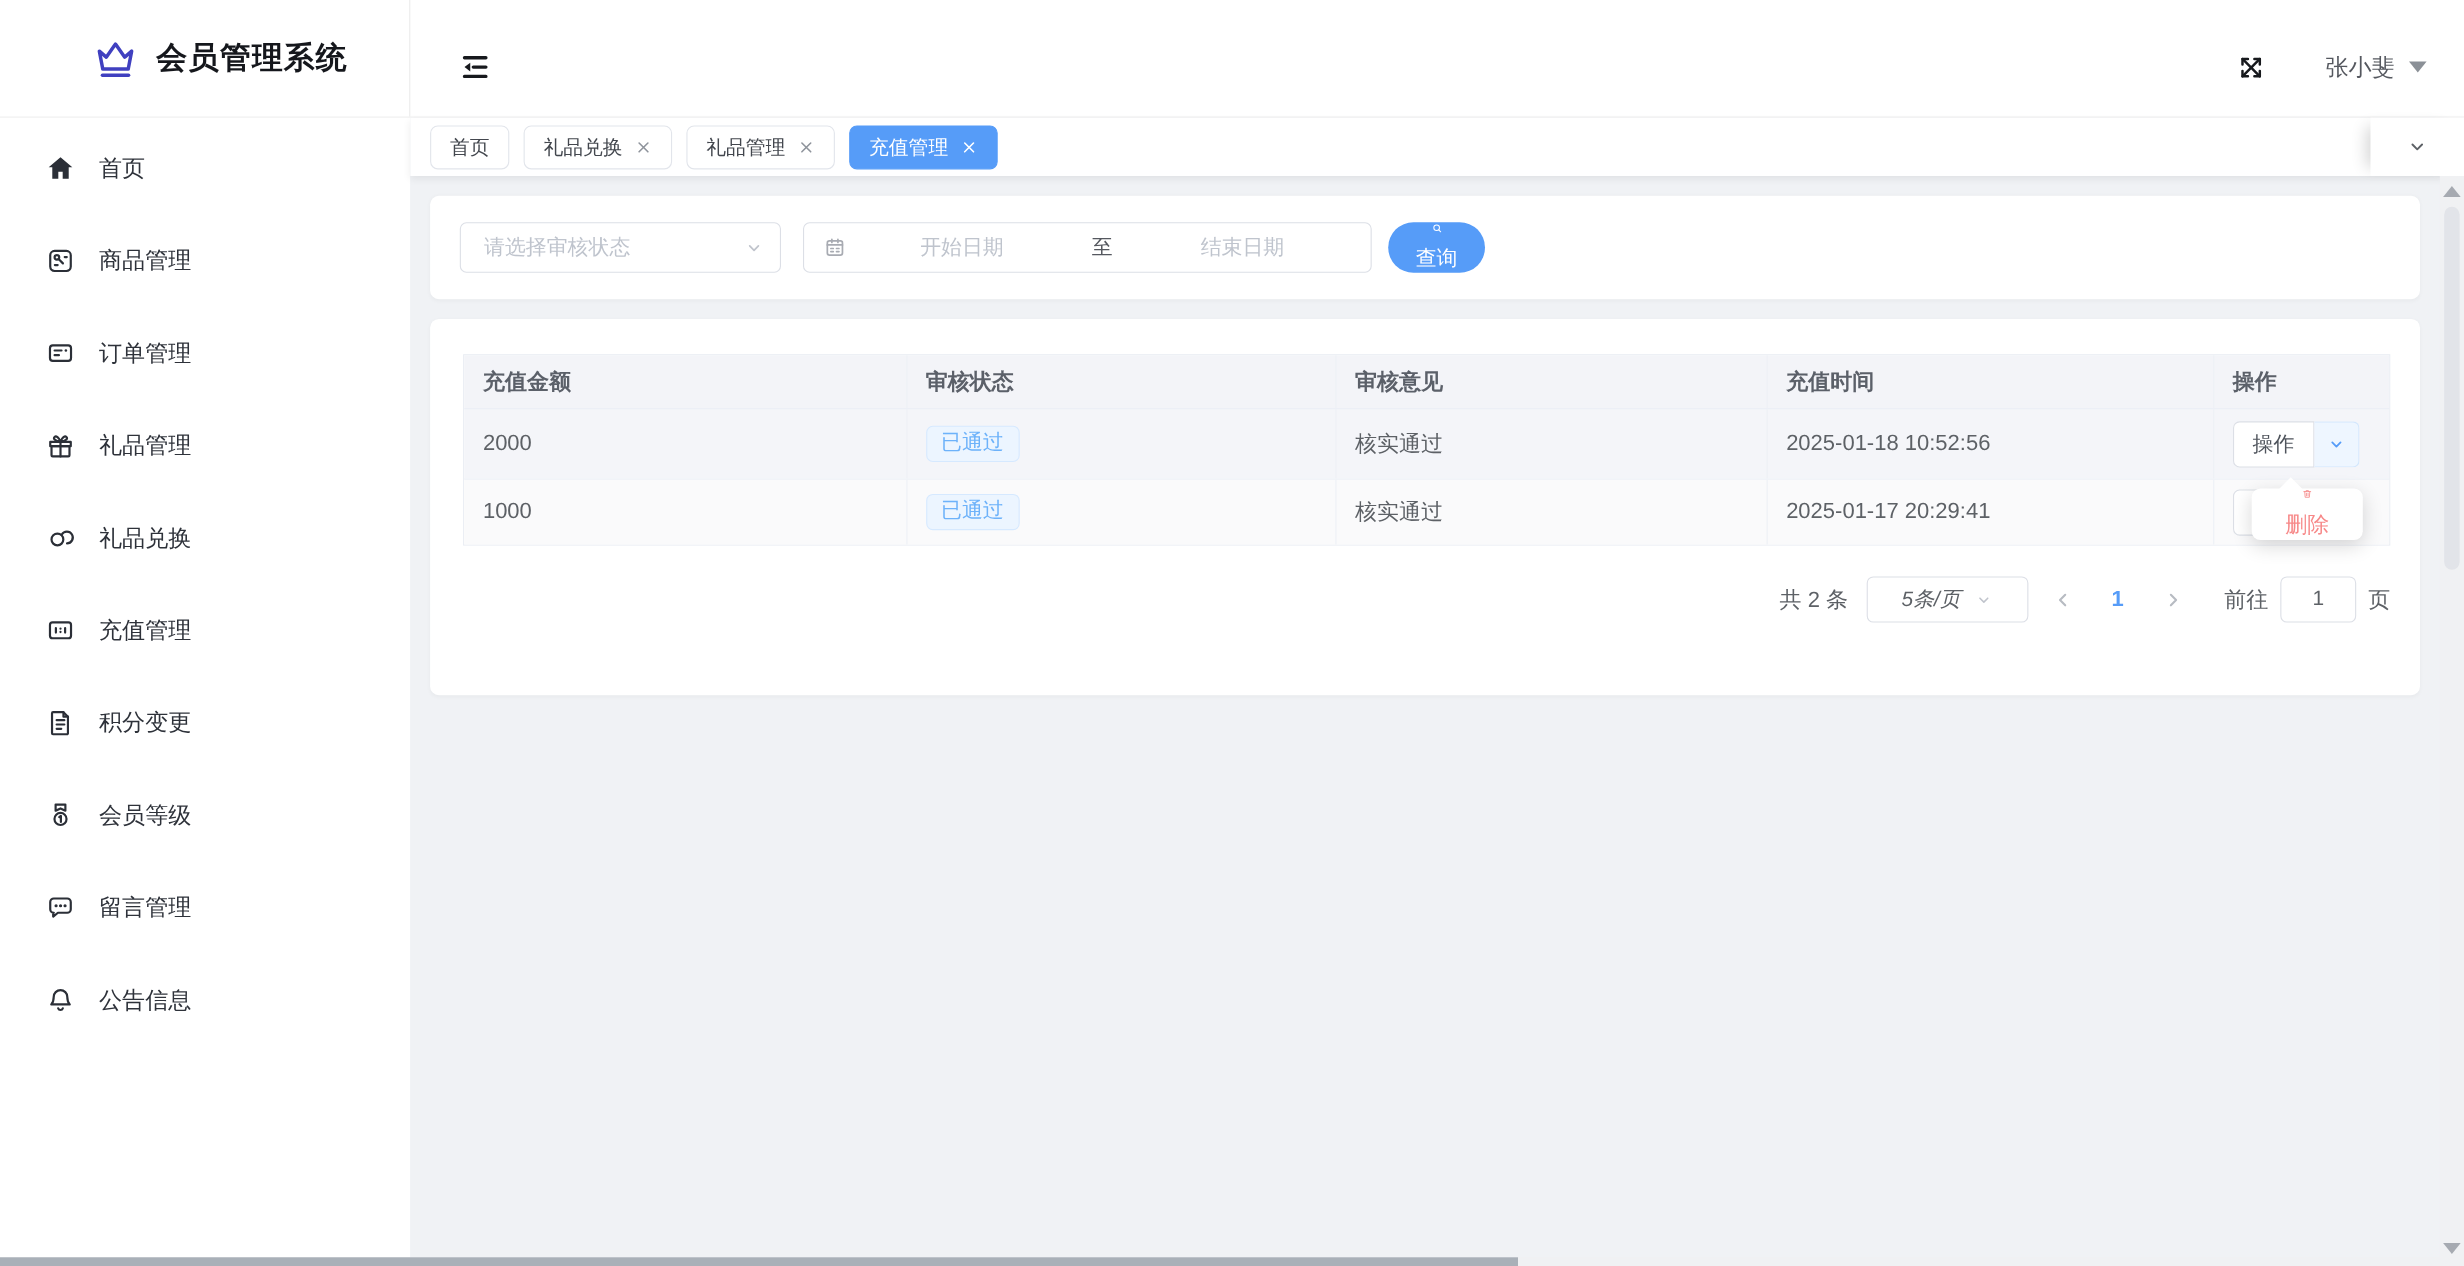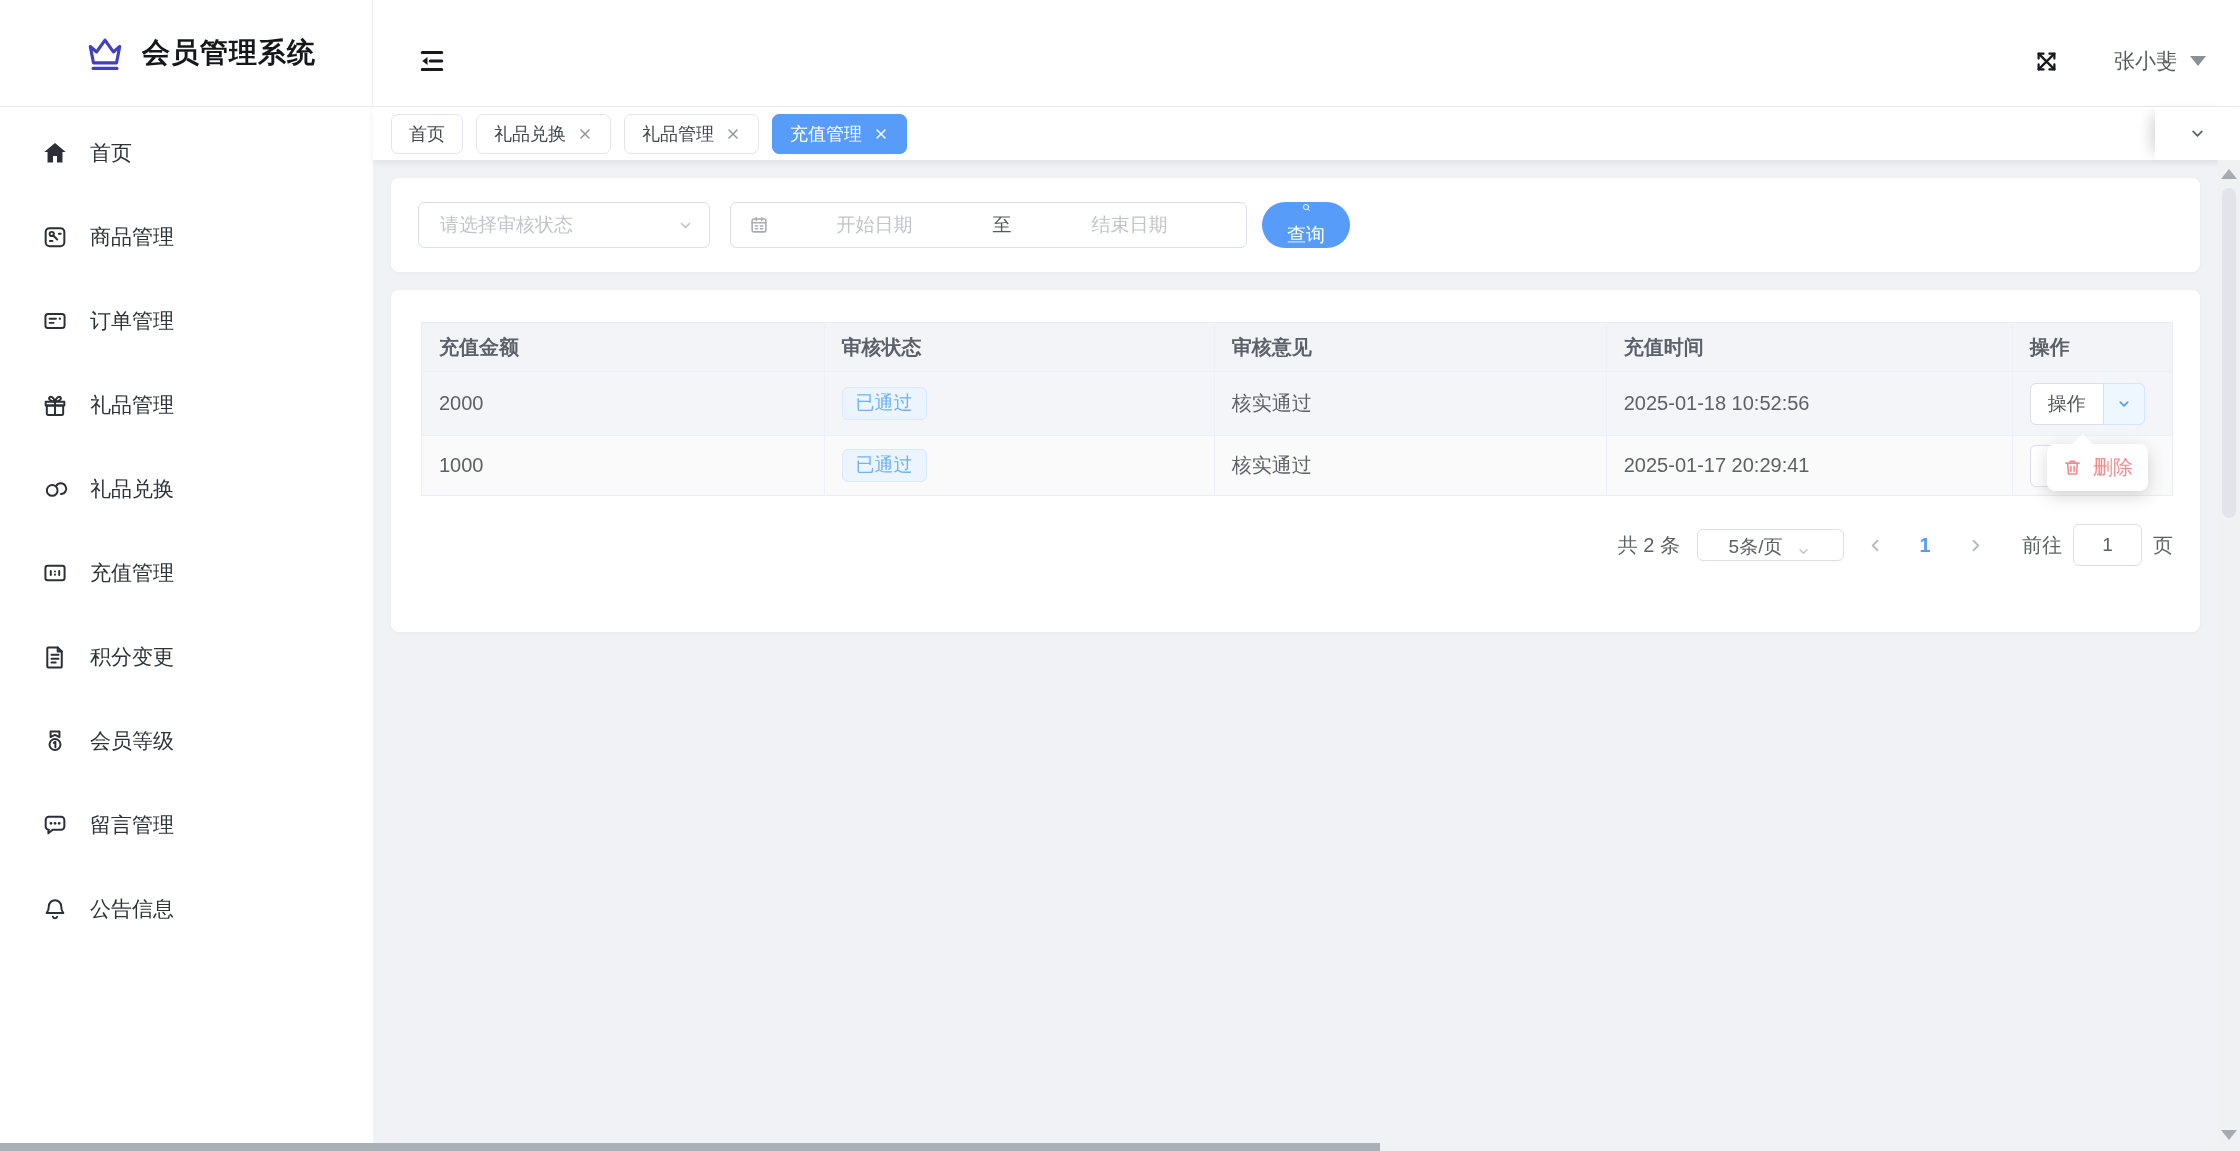--- a/index.html
+++ b/index.html
@@ -66,28 +66,28 @@
   .c1{width:23%;} .c2{width:22.3%;} .c3{width:22.4%;font-family:Liberation Mono, monospace;} .c4{width:23.2%;} .c5{flex:1;}
   .badge { background:var(--badge-bg); border:1px solid var(--badge-border); color:var(--badge-text); border-radius:6px; padding:5px 13px; font-size:19px; line-height:1.1; }
   .split-btn { display:inline-flex; height:42px; }
   .sb-main { display:flex; align-items:center; padding:0 17px; border:1px solid #dcdfe6; border-radius:6px 0 0 6px; background:#fff; font-size:19px; color:#4f545c; cursor:pointer; }
   .sb-arrow { width:41px; display:flex; align-items:center; justify-content:center; background:#eef6ff; border:1px solid #d3e7fd; border-left:none; border-radius:0 6px 6px 0; color:var(--accent); cursor:pointer; }
   .sb-arrow svg { width:18px; height:18px; }
 
   
   .action-pop { position:absolute; left:2047px; top:444px; width:101px; height:47px; background:#fff; border-radius:8px;
     box-shadow:0 5px 18px rgba(0,0,0,.16); display:flex; align-items:center; justify-content:center; gap:10px;
-    color:var(--danger); font-size:20px; z-index:30; cursor:pointer; }
+    color:var(--danger); font-size:20px; z-index:30; cursor:pointer;flex-direction:column; }
   .action-pop::before { content:""; position:absolute; top:-7px; left:28px; width:15px; height:15px; background:#fff; transform:rotate(45deg); }
   .action-pop svg { width:21px; height:21px; position:relative; z-index:1; }
 
   
   .pager { display:flex; align-items:center; justify-content:flex-end; margin-top:28px; font-size:20px; color:#5d6166; }
   .pg-total { margin-right:17px; }
-  .pg-size { width:147px; height:32px; border:1px solid #dcdfe6; border-radius:6px; display:flex; align-items:flex-end; justify-content:center; gap:13px; font-size:19px; background:#fff; cursor:pointer; }
+  .pg-size { width:147px; height:42px; border:1px solid #dcdfe6; border-radius:6px; display:flex; align-items:center; justify-content:center; gap:13px; font-size:19px; background:#fff; cursor:pointer;font-style:italic; }
   .pg-size svg { width:17px; height:17px; color:#c0c4cc; }
   .pg-arrow { width:62px; display:flex; justify-content:center; color:#b7bbc2; cursor:pointer; }
   .pg-arrow svg { width:19px; height:19px; }
   .pg-cur { width:38px; text-align:center; color:var(--accent); font-weight:700; cursor:pointer; }
   .pg-goto { margin-left:16px; display:flex; align-items:center; gap:11px; }
   .pg-input { width:69px; height:42px; border:1px solid #dcdfe6; border-radius:6px; text-align:center; font-size:19px; color:#5d6166; font-family:inherit; outline:none; }
 
   
   .v-scroll { position:absolute; right:0; top:160px; width:22px; height:991px; background:#f0f1f3; z-index:40; }
   .v-up { position:absolute; top:9px; left:3px; width:0; height:0; border-left:8px solid transparent; border-right:8px solid transparent; border-bottom:10px solid #a6aab1; }

